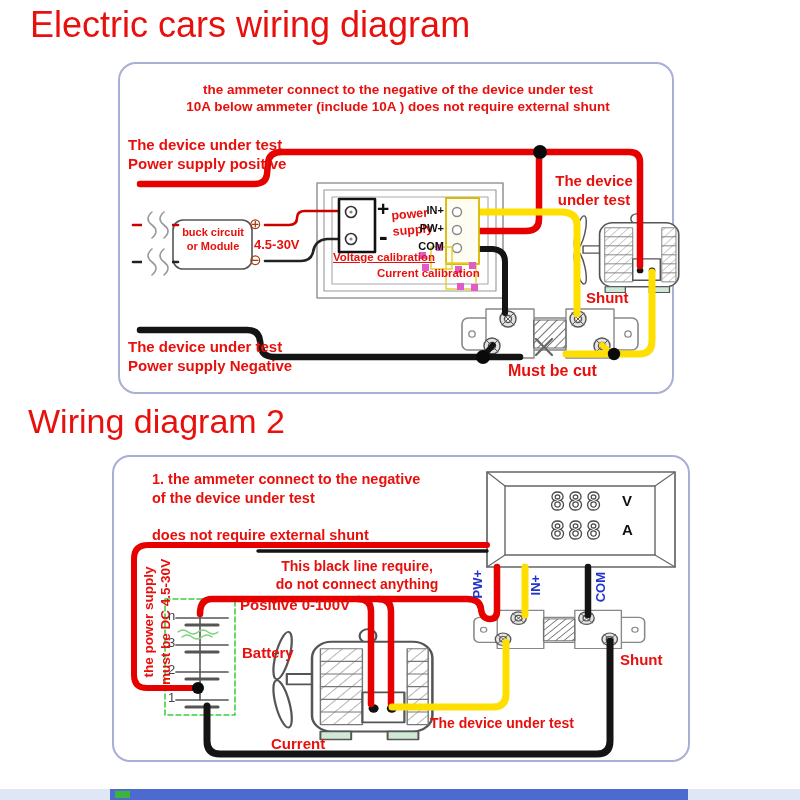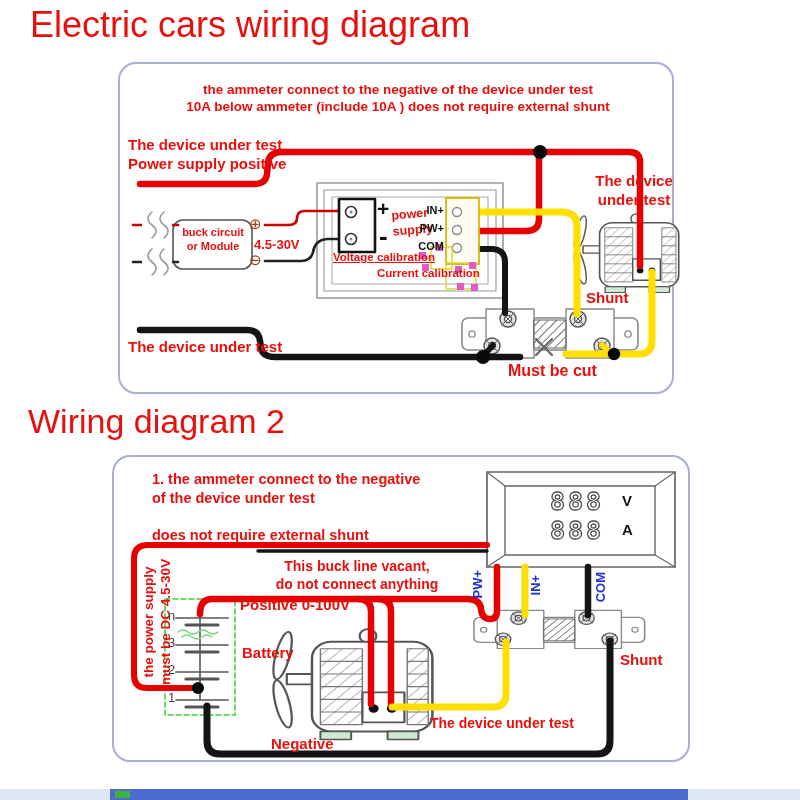--- a/index.html
+++ b/index.html
@@ -191,48 +191,48 @@
       <path d="M392,707 H493 Q506,707 506,694 V642" stroke="#ffdf00" stroke-width="7"></path>
 
       <path d="M610,641 V741 Q610,754 597,754 H220 Q207,754 207,741 V706" stroke="#141414" stroke-width="7"></path>
     </g>
   </svg>
 
   <div class="lbl ctr" style="left:148px;top:82px;width:500px;font-size:13.5px;"><span>the ammeter connect to the negative of the device under test</span><br><span>10A below ammeter (include 10A ) does not require external shunt</span></div>
 
   <div class="lbl" style="left:128px;top:136px;font-size:15px;"><span>The device under test</span><br><span>Power supply positive</span></div>
 
-  <div class="lbl" style="left:128px;top:338px;font-size:15px;"><span>The device under test</span><br></div>
+  <div class="lbl" style="left:128px;top:338px;font-size:15px;"><span>The device under test</span><br><span>Power supply Negative</span></div>
 
   <div class="lbl ctr" style="left:177px;top:226px;width:72px;font-size:11px;"><span>buck circuit</span><br><span>or Module</span></div>
 
   <div class="lbl" style="left:249px;top:215px;font-size:15px;color:#a53c10;font-weight:normal;">⊕</div>
   <div class="lbl" style="left:249px;top:251px;font-size:15px;color:#a53c10;font-weight:normal;">⊖</div>
   <div class="lbl" style="left:254px;top:237px;font-size:13px;">4.5-30V</div>
 
   <div class="lbl blk" style="left:377px;top:196px;font-size:21px;">+</div>
   <div class="lbl blk" style="left:379px;top:220px;font-size:26px;">-</div>
 
   <div class="lbl" style="left:392px;top:207px;font-size:12.5px;transform:rotate(-5deg);"><span>power</span><br><span>supply</span></div>
 
   <div class="lbl blk rgt" style="left:410px;top:204px;width:34px;font-size:11px;">IN+</div>
   <div class="lbl blk rgt" style="left:410px;top:222px;width:34px;font-size:11px;">PW+</div>
   <div class="lbl blk rgt" style="left:410px;top:240px;width:34px;font-size:11px;">COM</div>
 
   <div class="lbl" style="left:333px;top:250px;font-size:11.5px;text-decoration:underline;">Voltage calibration</div>
   <div class="lbl" style="left:377px;top:266px;font-size:11.5px;">Current calibration</div>
 
-  <div class="lbl ctr" style="left:552px;top:172px;width:84px;font-size:15px;margin-left:40px;"><span>The device</span><br><span>under test</span></div>
+  <div class="lbl ctr" style="left:552px;top:172px;width:84px;font-size:15px;"><span>The device</span><br><span>under test</span></div>
 
   <div class="lbl" style="left:586px;top:289px;font-size:15px;">Shunt</div>
   <div class="lbl" style="left:508px;top:361px;font-size:16px;">Must be cut</div>
 
   <div class="lbl" style="left:152px;top:470px;font-size:14.5px;line-height:1.28;"><span>1. the ammeter connect to the negative</span><br><span>of the device under test</span><br><br><span>does not require external shunt</span></div>
 
-  <div class="lbl ctr" style="left:262px;top:558px;width:190px;font-size:14px;"><span>This buck line vacant,</span><br><span>do not connect anything</span></div>
+  <div class="lbl ctr" style="left:262px;top:558px;width:190px;font-size:14px;"><span>This black line require,</span><br><span>do not connect anything</span></div>
 
   <div class="lbl" style="left:240px;top:596px;font-size:15px;">Positive 0-100V</div>
 
   <div class="lbl ctr vrot" style="left:93px;top:605px;width:130px;font-size:13.5px;"><span>the power supply</span><br><span>must be DC 4.5-30V</span></div>
 
   <div class="lbl" style="left:242px;top:644px;font-size:15px;">Battery</div>
 
   <div class="lbl gray" style="left:168px;top:608px;font-size:13px;">n</div>
   <div class="lbl gray" style="left:168px;top:635px;font-size:13px;">3</div>
   <div class="lbl gray" style="left:168px;top:662px;font-size:13px;">2</div>
@@ -242,21 +242,21 @@
   <div class="lbl blue ctr vrot" style="left:516px;top:577px;width:40px;font-size:13px;">IN+</div>
   <div class="lbl blue ctr vrot" style="left:579px;top:579px;width:44px;font-size:13px;">COM</div>
 
   <div class="digits" style="left:533px;top:487px;width:88px;font-size:25px;">888</div>
   <div class="digits" style="left:533px;top:516px;width:88px;font-size:25px;">888</div>
   <div class="lbl blk" style="left:622px;top:492px;font-size:15px;">V</div>
   <div class="lbl blk" style="left:622px;top:521px;font-size:15px;">A</div>
 
   <div class="lbl" style="left:620px;top:651px;font-size:15px;">Shunt</div>
   <div class="lbl" style="left:430px;top:715px;font-size:14px;">The device under test</div>
-  <div class="lbl" style="left:271px;top:735px;font-size:15px;">Negative</div>
+  <div class="lbl" style="left:271px;top:735px;font-size:15px;">Current</div>
 
   <div class="bstrip">
     <div class="bar">
         <div class="grn"></div>
       </div>
   </div>
 
 </div>
 
 </body></html>

